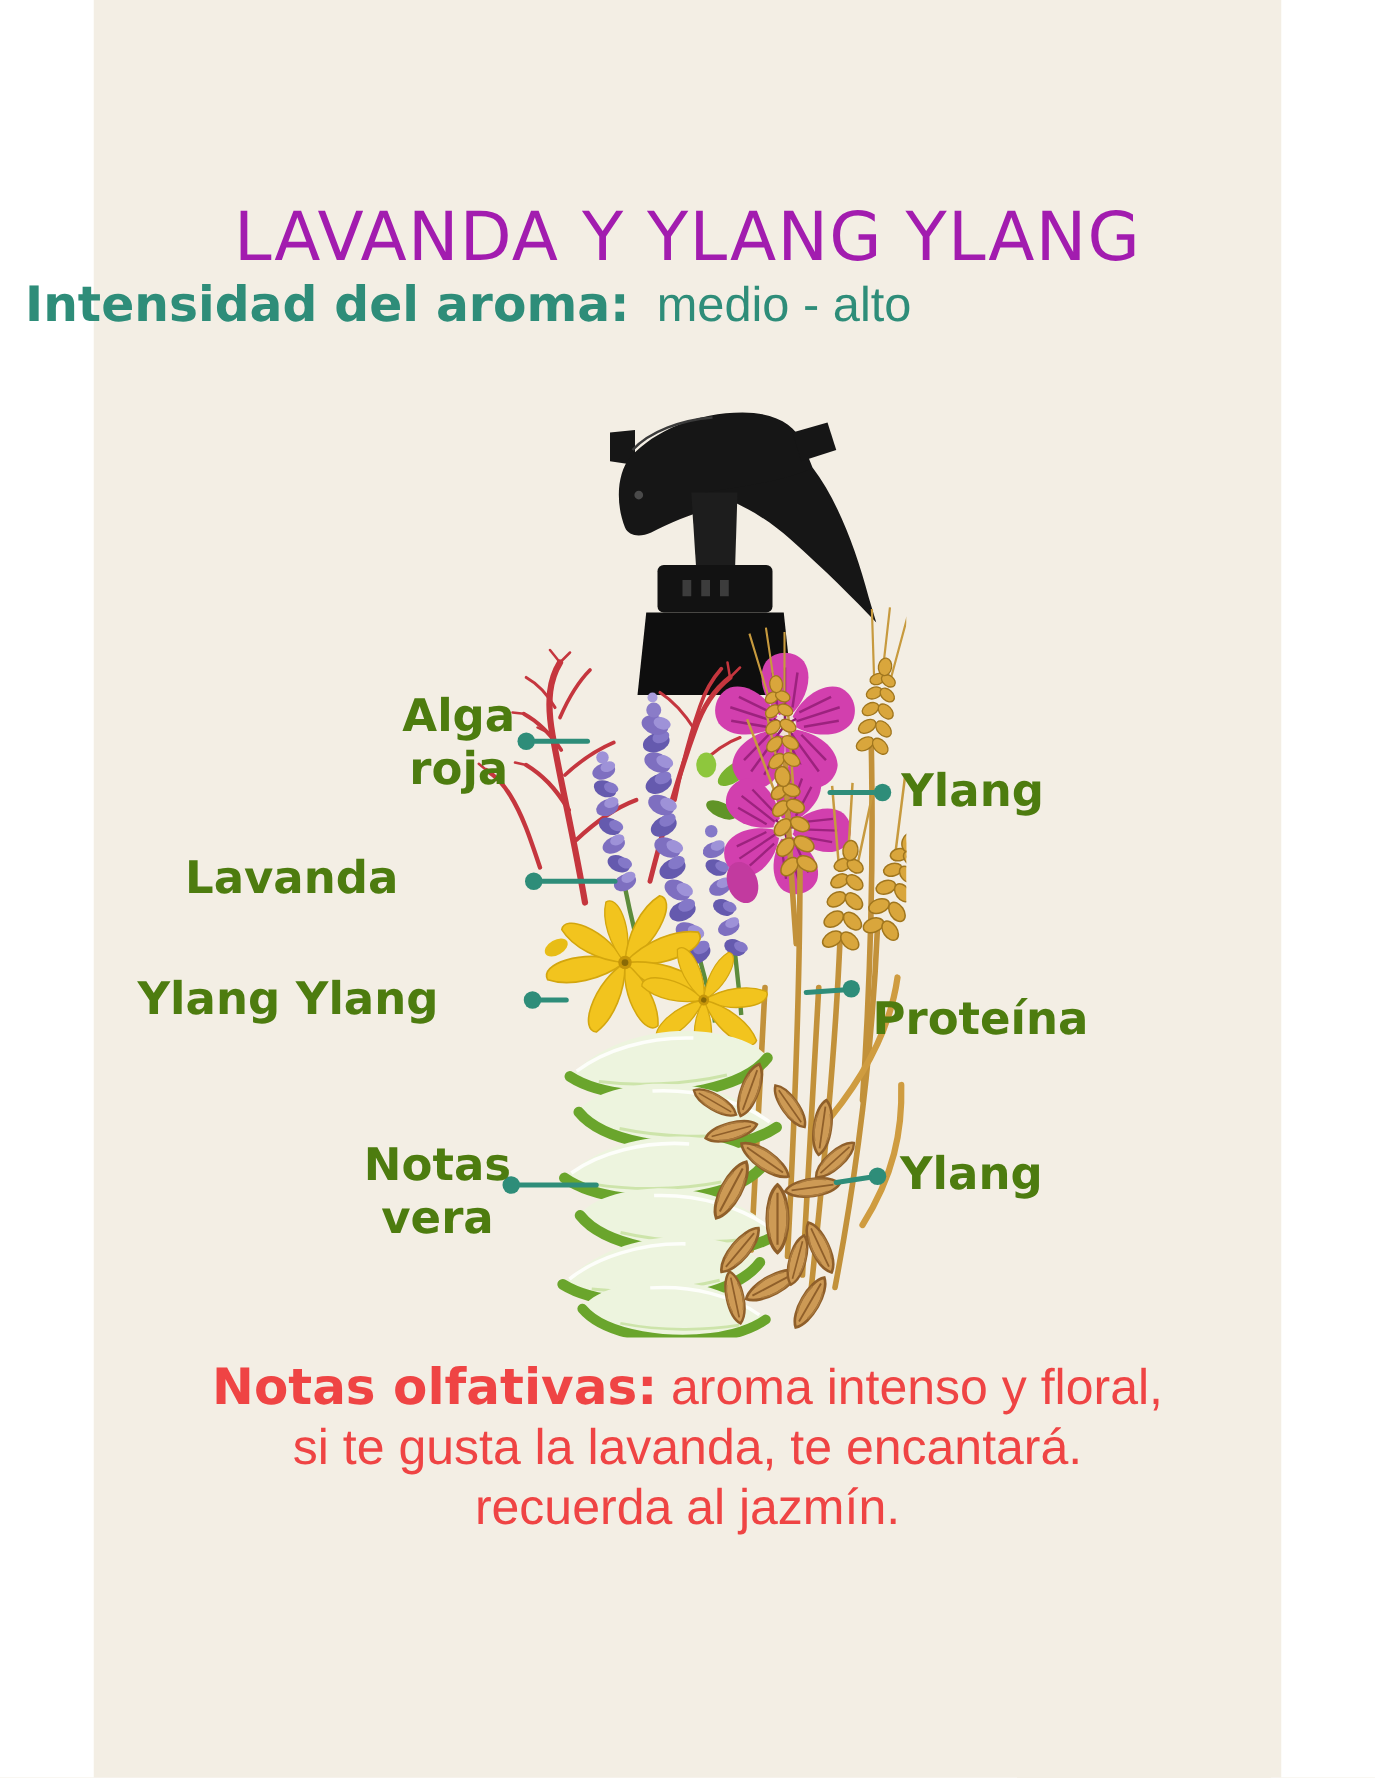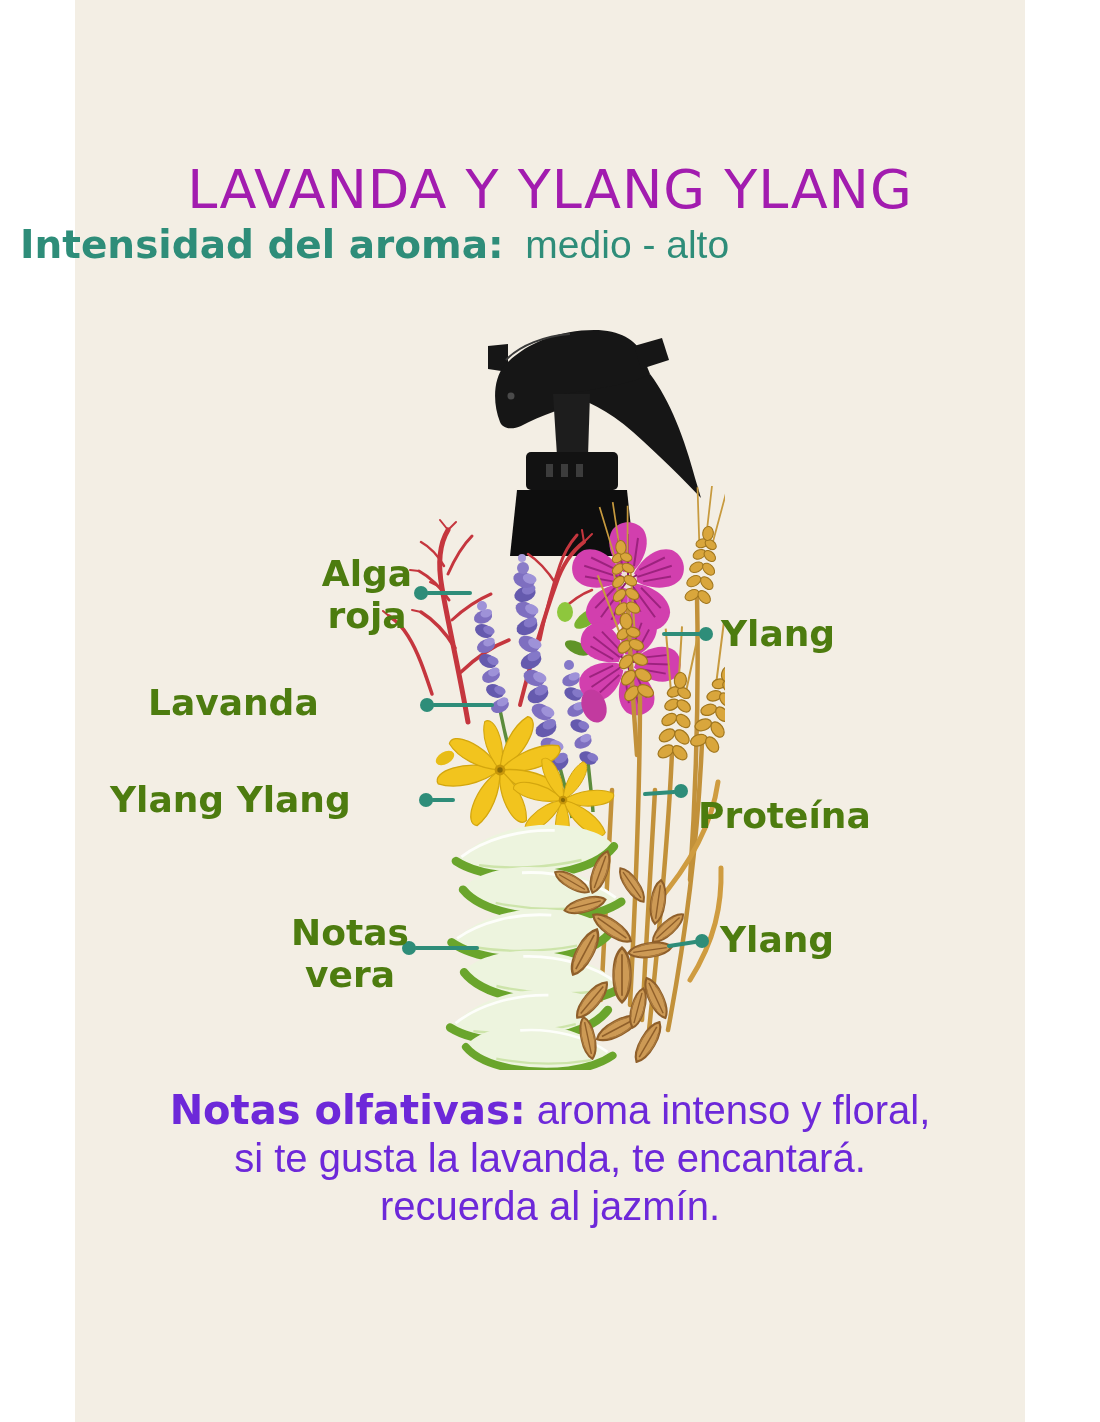--- a/index.html
+++ b/index.html
@@ -12,21 +12,21 @@
   .subtitle{position:absolute;left:0;right:0;top:222px;text-align:left;
             font-size:39px;color:#2e8d79;margin-left:20px;}
   .subtitle .b{font-family:"DejaVu Sans",sans-serif;font-weight:700;}
   .subtitle .r{font-family:"Liberation Sans",sans-serif;font-weight:400;}
   .illus{position:absolute;left:380px;top:325px;width:345px;height:745px;}
   .lbl{position:absolute;font-family:"DejaVu Sans",sans-serif;font-weight:700;
        font-size:36px;line-height:42px;color:#4d7c0f;white-space:nowrap;}
   .lbl.center{text-align:center;}
   .lbl.rightal{text-align:left;}
   .notes{position:absolute;left:90px;right:90px;top:1086px;text-align:center;
-         font-size:40px;line-height:48px;color:#6d28d9;
+         font-size:40px;line-height:48px;color:#ef4444;
          font-family:"Liberation Sans",sans-serif;}
   .notes .b{font-family:"DejaVu Sans",sans-serif;font-weight:700;}
 </style>
 </head>
 <body>
 
 <div class="panel"></div>
 
 <div class="title">LAVANDA Y YLANG YLANG</div>
 

